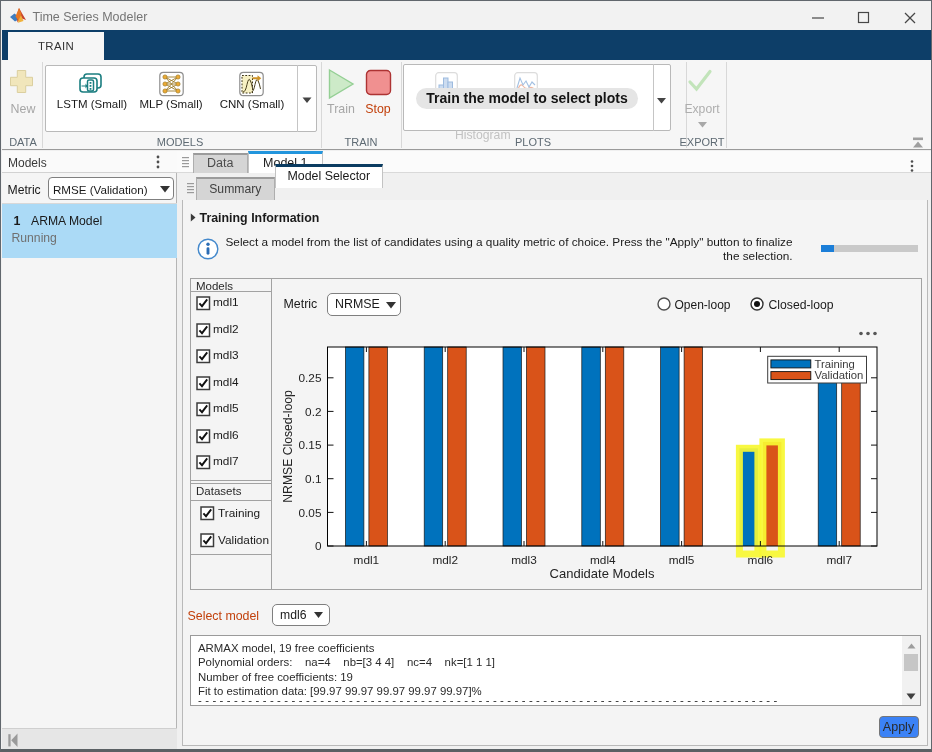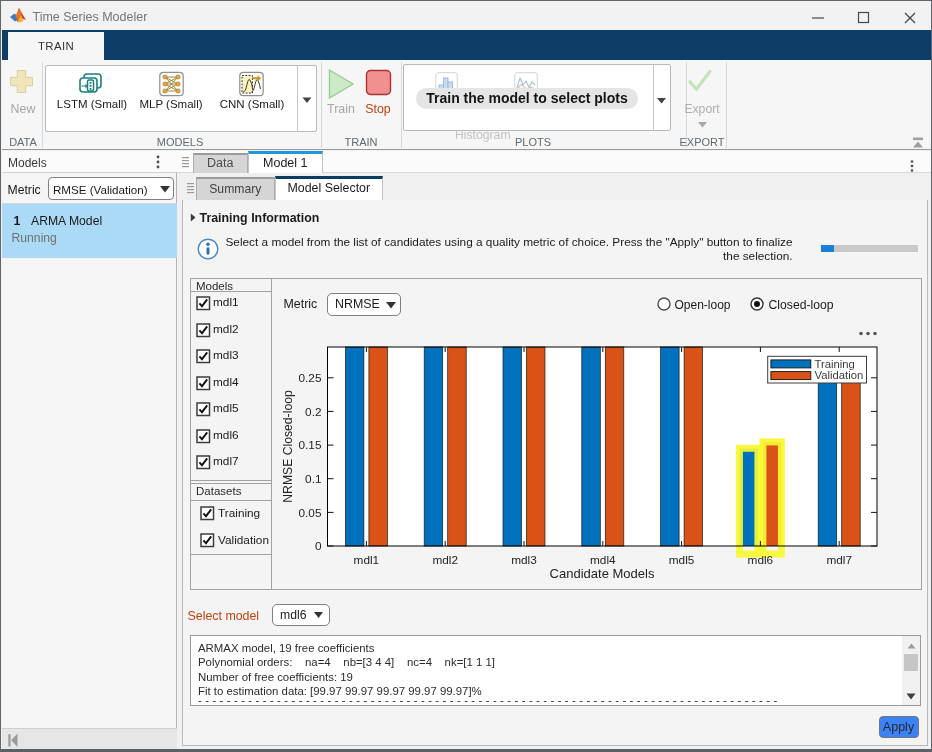--- a/index.html
+++ b/index.html
@@ -198,21 +198,21 @@
 <div class="abs" style="left:177px; top:172.5px; width:753.5px; height:27px; background:#f0f0f0;"></div>
 <svg class="abs" style="left:187px; top:183px;" width="8" height="11" viewBox="0 0 8 11">
   <g fill="#9a9a9a">
       <rect x="0" y="0" width="7" height="1.2"></rect>
       <rect x="0" y="3" width="7" height="1.2"></rect>
       <rect x="0" y="6" width="7" height="1.2"></rect>
       <rect x="0" y="9" width="7" height="1.2"></rect>
     </g>
 </svg>
 <div class="abs" style="left:195.8px; top:177px; width:79px; height:24px; background:#d5d5d5; border:1px solid #aeaeae; border-top:2px solid #9b9b9b; border-bottom:none; text-align:center; line-height:20px; font-size:12.2px; color:#404040;">Summary</div>
-<div class="abs" style="left:274.8px; top:176px; width:108px; height:23.5px; background:#fff; border:1px solid #c3c3c3; border-top:3.5px solid #0b3c61; border-bottom:none; text-align:center; line-height:19px; font-size:12.4px; color:#1a1a1a;">Model Selector</div>
+<div class="abs" style="left:274.8px; top:164px; width:108px; height:23.5px; background:#fff; border:1px solid #c3c3c3; border-top:3.5px solid #0b3c61; border-bottom:none; text-align:center; line-height:19px; font-size:12.4px; color:#1a1a1a;">Model Selector</div>
 
 <div class="abs" style="left:181.5px; top:199.5px; width:746px; height:546.5px; background:#f4f4f4; border-left:1px solid #b9b9b9; border-right:1px solid #b9b9b9; border-bottom:1px solid #b9b9b9;"></div>
 
 <svg class="abs" style="left:190px; top:213px;" width="6" height="9" viewBox="0 0 6 9">
     <polygon points="0.8,0.5 5.5,4.5 0.8,8.5" fill="#3a3a3a"></polygon>
   </svg>
 <div class="abs" style="left:199.5px; top:211px; font-size:12.4px; font-weight:bold; color:#1a1a1a;">Training Information</div>
 
 <svg class="abs" style="left:197px; top:238px;" width="22" height="22" viewBox="0 0 22 22">
   <circle cx="11" cy="11" r="9.8" fill="#fff" stroke="#4489cc" stroke-width="1.4"></circle>

